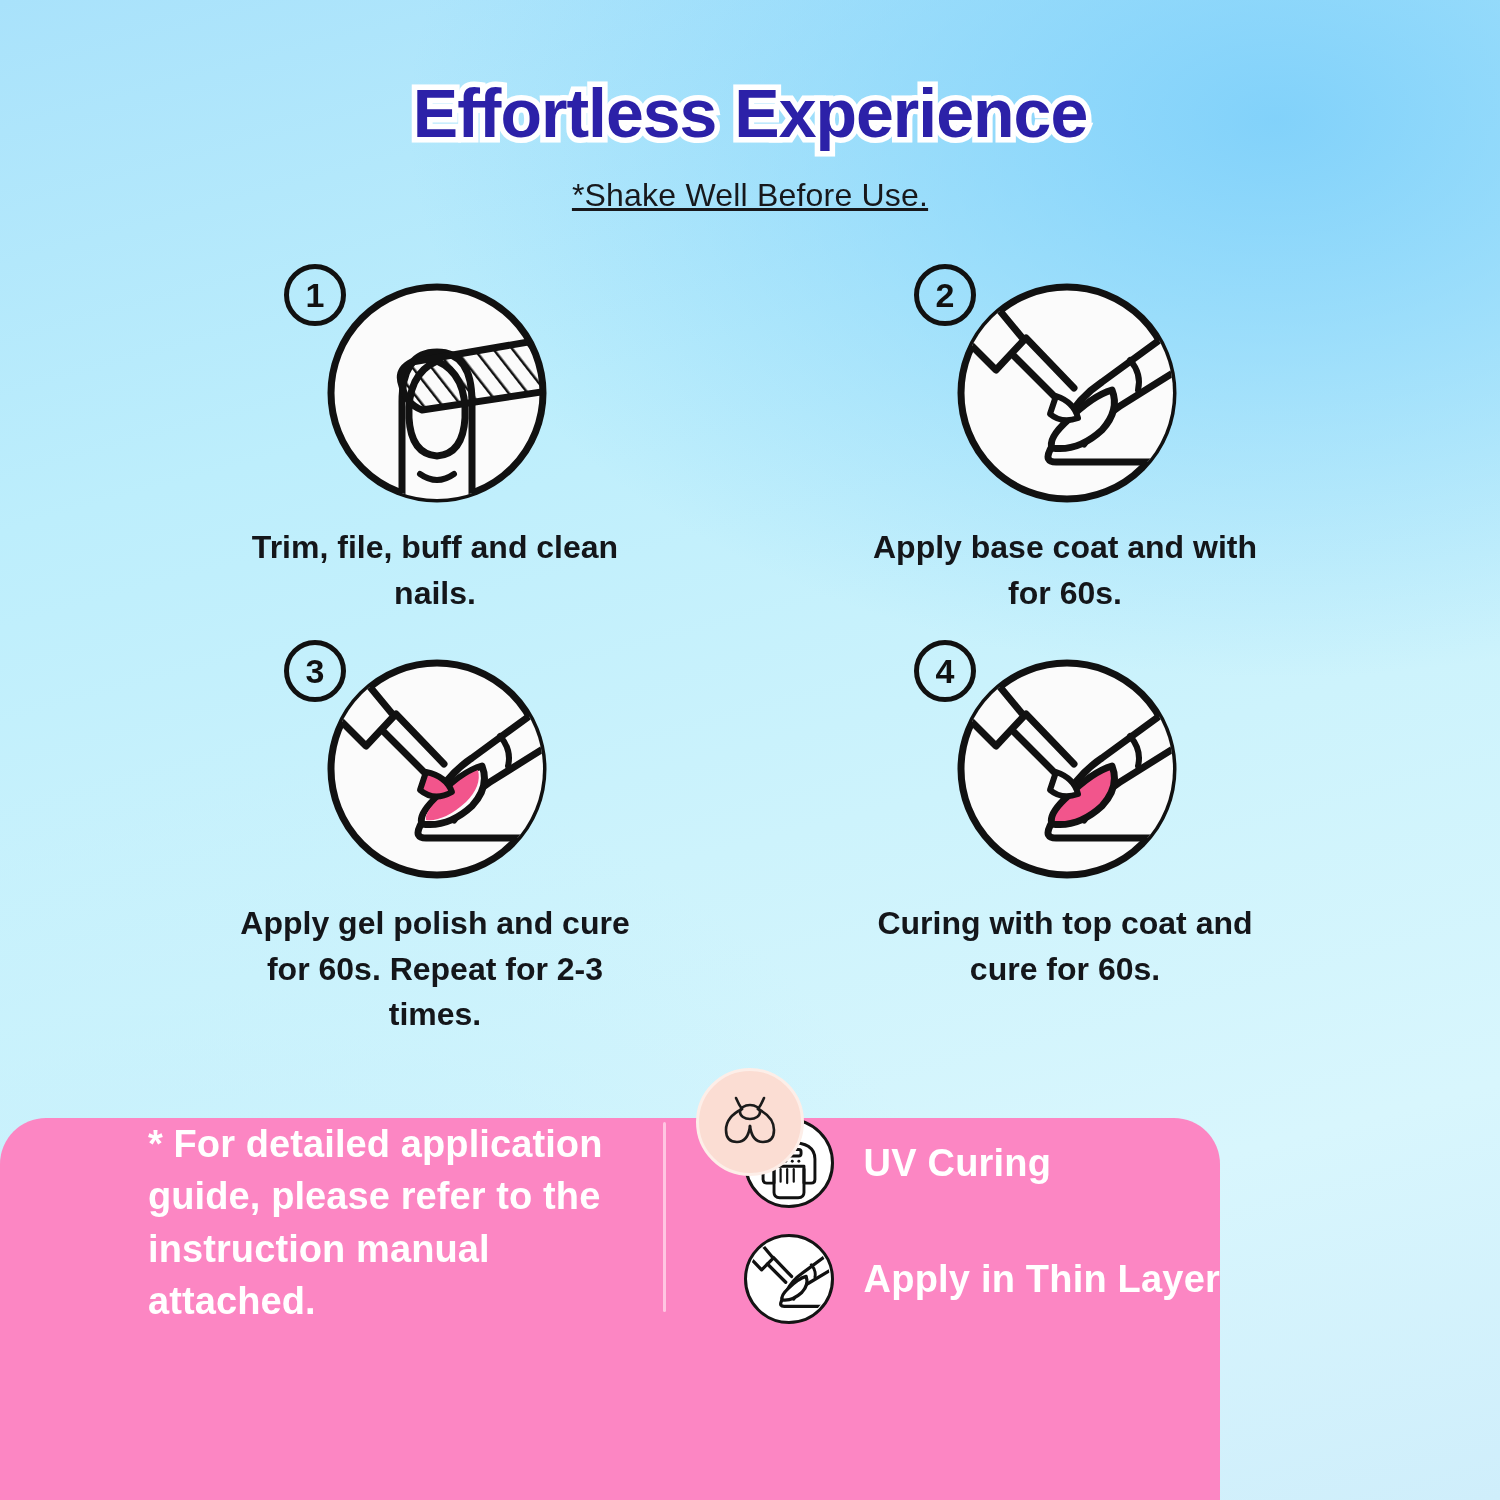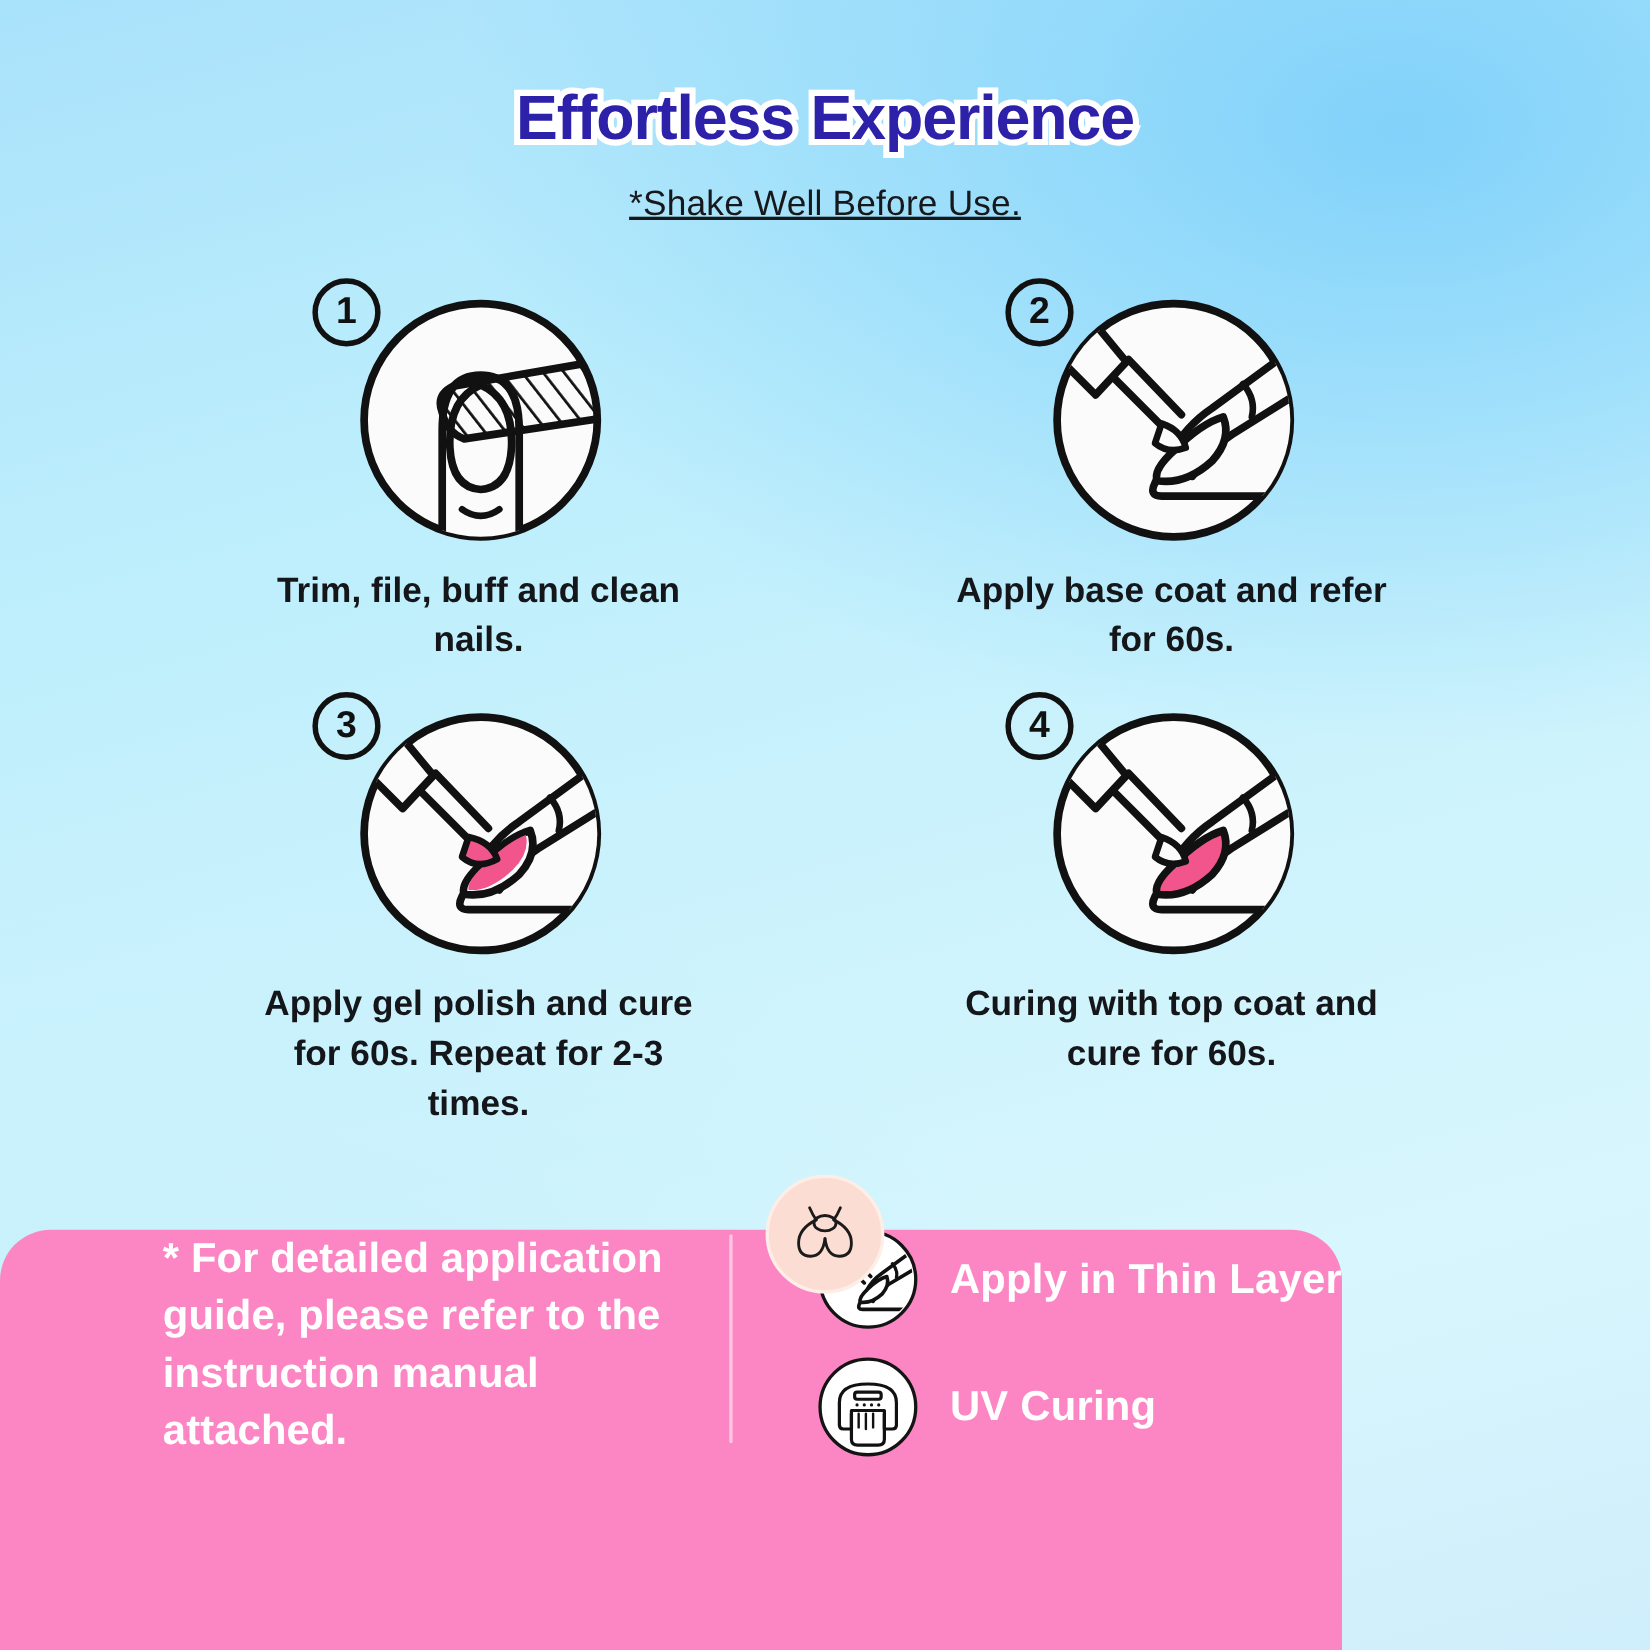--- a/index.html
+++ b/index.html
@@ -10,21 +10,21 @@
       radial-gradient(ellipse 1400px 900px at 85% 8%, rgba(120,205,250,0.85) 0%, rgba(120,205,250,0.0) 62%),
       radial-gradient(ellipse 1200px 1000px at 10% 95%, rgba(196,240,252,0.95) 0%, rgba(196,240,252,0.0) 70%),
       linear-gradient(165deg, #a9e2fb 0%, #bdeefc 28%, #cdf3fc 55%, #d8f6fd 78%, #cfeefb 100%);
     overflow:hidden;
     position:relative;
   }
 
   
   .header { text-align:center; padding-top:78px; }
   .title {
-    font-size:57px;
+    font-size:68px;
     font-weight:bold;
     letter-spacing:-1px;
     color:#2c21a8;
     -webkit-text-stroke: 11px #ffffff;
     paint-order: stroke fill;
     line-height:1.05;
   }
   .subtitle {
     margin-top:28px;
     font-size:32px;
@@ -186,21 +186,21 @@
 
           <path d="M-6 42 L34 16 L72 62 L44 92 Z" fill="#fbfbfb" stroke="#111" stroke-width="7" stroke-linejoin="round"></path>
 
           <path d="M60 76 L108 124" fill="none" stroke="#111" stroke-width="7" stroke-linecap="round"></path>
           <path d="M74 60 L122 110" fill="none" stroke="#111" stroke-width="7" stroke-linecap="round"></path>
 
           <path d="M104 118 Q122 124 126 140 Q110 146 98 136 Z" fill="#fbfbfb" stroke="#111" stroke-width="6" stroke-linejoin="round"></path>
         </g>
       </svg>
     </div>
-    <div class="caption">Apply base coat and refer for 60s.</div>
+    <div class="caption">Apply base coat and with for 60s.</div>
   </div>
 
   <div class="step">
     <div class="art-wrap">
       <div class="badge">3</div>
       <svg width="230" height="230" viewBox="0 0 230 230">
         <defs>
             <clipPath id="c3">
               <circle cx="115" cy="115" r="106"></circle>
             </clipPath>
@@ -269,20 +269,50 @@
 
 <div class="pink-panel">
 
   <div class="panel-left">
     <div class="panel-note">* For detailed application guide, please refer to the instruction manual attached.</div>
   </div>
 
   <div class="divider"></div>
 
   <div class="panel-right">
+
+    <div class="feature">
+      <span class="feature-icon">
+        <svg width="84" height="84" viewBox="0 0 230 230">
+          <defs>
+              <clipPath id="f2">
+                <circle cx="115" cy="115" r="112"></circle>
+              </clipPath>
+            </defs>
+          <g clip-path="url(#f2)" fill="none" stroke="#111" stroke-width="8" stroke-linecap="round" stroke-linejoin="round">
+
+            <path d="M44 160 L44 104 Q44 58 115 58 Q186 58 186 104 L186 160
+                     Q186 170 176 170 L156 170 L156 124 L74 124 L74 170 L54 170 Q44 170 44 160 Z"></path>
+
+            <rect x="82" y="78" width="66" height="18" rx="6"></rect>
+
+            <circle cx="88" cy="110" r="4" fill="#111" stroke="none"></circle>
+            <circle cx="106" cy="110" r="4" fill="#111" stroke="none"></circle>
+            <circle cx="124" cy="110" r="4" fill="#111" stroke="none"></circle>
+            <circle cx="142" cy="110" r="4" fill="#111" stroke="none"></circle>
+
+            <path d="M74 132 L74 196 Q74 210 90 210 L140 210 Q156 210 156 196 L156 132"></path>
+            <path d="M92 132 L92 166" stroke-width="6"></path>
+            <path d="M110 132 L110 170" stroke-width="6"></path>
+            <path d="M128 132 L128 166" stroke-width="6"></path>
+          </g>
+        </svg>
+      </span>
+      <span class="feature-label">UV Curing</span>
+    </div>
 
     <div class="feature">
       <span class="feature-icon">
         <svg width="84" height="84" viewBox="0 0 230 230">
           <defs>
               <clipPath id="f1">
                 <circle cx="115" cy="115" r="112"></circle>
               </clipPath>
             </defs>
           <g clip-path="url(#f1)">
@@ -292,44 +322,14 @@
             <path d="M162 108 Q170 130 150 152 Q124 176 96 172 Q92 160 114 140 Q140 114 162 108 Z" fill="#ffffff" stroke="#111" stroke-width="9" stroke-linejoin="round"></path>
             <path d="M-12 36 L30 8 L72 58 L40 90 Z" fill="#ffffff" stroke="#111" stroke-width="9" stroke-linejoin="round"></path>
             <path d="M56 74 L106 124" fill="none" stroke="#111" stroke-width="9" stroke-linecap="round"></path>
             <path d="M72 56 L122 108" fill="none" stroke="#111" stroke-width="9" stroke-linecap="round"></path>
           </g>
         </svg>
       </span>
       <span class="feature-label">Apply in Thin Layer</span>
     </div>
 
-    <div class="feature">
-      <span class="feature-icon">
-        <svg width="84" height="84" viewBox="0 0 230 230">
-          <defs>
-              <clipPath id="f2">
-                <circle cx="115" cy="115" r="112"></circle>
-              </clipPath>
-            </defs>
-          <g clip-path="url(#f2)" fill="none" stroke="#111" stroke-width="8" stroke-linecap="round" stroke-linejoin="round">
-
-            <path d="M44 160 L44 104 Q44 58 115 58 Q186 58 186 104 L186 160
-                     Q186 170 176 170 L156 170 L156 124 L74 124 L74 170 L54 170 Q44 170 44 160 Z"></path>
-
-            <rect x="82" y="78" width="66" height="18" rx="6"></rect>
-
-            <circle cx="88" cy="110" r="4" fill="#111" stroke="none"></circle>
-            <circle cx="106" cy="110" r="4" fill="#111" stroke="none"></circle>
-            <circle cx="124" cy="110" r="4" fill="#111" stroke="none"></circle>
-            <circle cx="142" cy="110" r="4" fill="#111" stroke="none"></circle>
-
-            <path d="M74 132 L74 196 Q74 210 90 210 L140 210 Q156 210 156 196 L156 132"></path>
-            <path d="M92 132 L92 166" stroke-width="6"></path>
-            <path d="M110 132 L110 170" stroke-width="6"></path>
-            <path d="M128 132 L128 166" stroke-width="6"></path>
-          </g>
-        </svg>
-      </span>
-      <span class="feature-label">UV Curing</span>
-    </div>
-
   </div>
 </div>
 
 </body></html>

